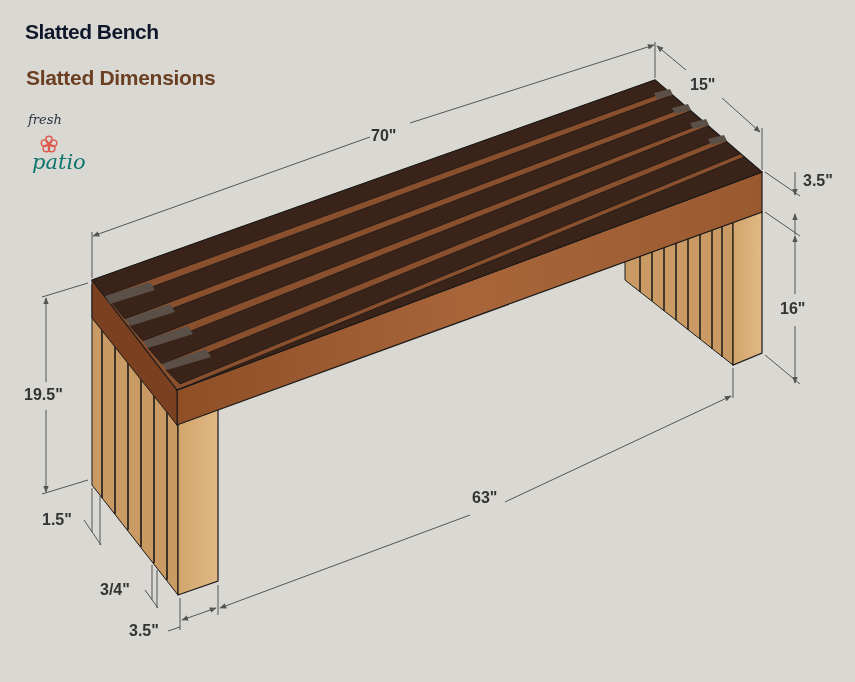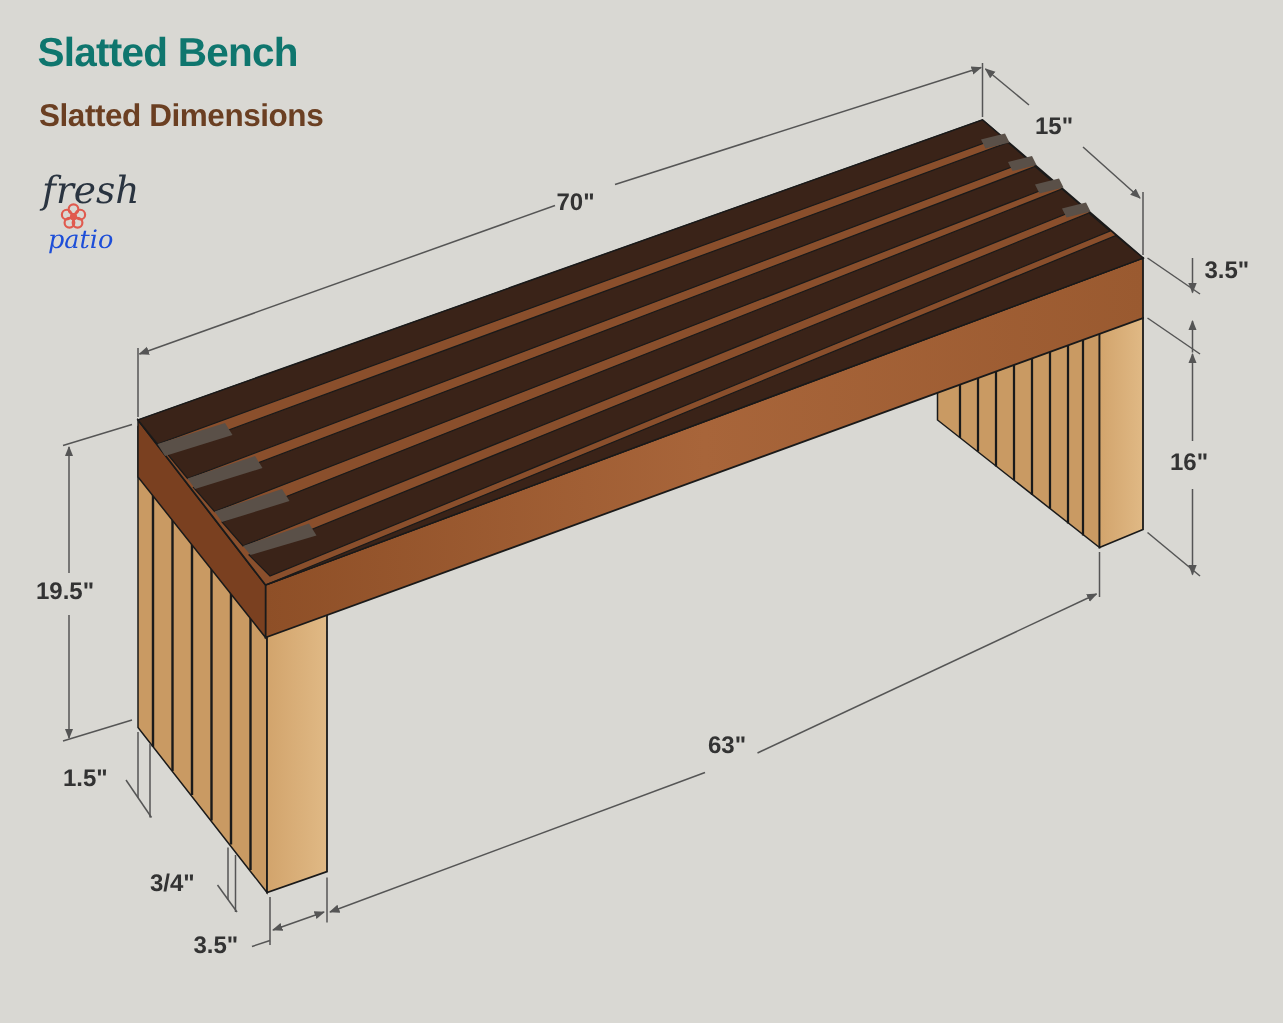--- a/index.html
+++ b/index.html
@@ -1,21 +1,21 @@
 <!DOCTYPE html>
 <html><head>
 <meta charset="utf-8">
 <style>
   html, body { margin:0; padding:0; }
   body { width:855px; height:682px; background:#d9d8d3; overflow:hidden; position:relative; font-family:"Liberation Sans", sans-serif; }
-  .title { position:absolute; left:25px; top:20px; font-size:27px; font-weight:bold; color:#0f766e; letter-spacing:-0.5px;text-align:right; }
+  .title { position:absolute; left:25px; top:20px; font-size:21px; font-weight:bold; color:#0f172a; letter-spacing:-0.5px;text-align:right; }
   .subtitle { position:absolute; left:26px; top:66px; font-size:21px; font-weight:bold; color:#6b3f22; letter-spacing:-0.3px; }
   .logo { position:absolute; left:22px; top:112px; width:60px; height:62px; }
-  .logo .w1 { position:absolute; left:6px; top:0; font-family:"DejaVu Serif", serif; font-style:italic; font-size:25px; color:#2a3440; }
-  .logo .w2 { position:absolute; left:10px; top:38px; font-family:"DejaVu Serif", serif; font-style:italic; font-size:17px; color:#1d4ed8; }
+  .logo .w1 { position:absolute; left:6px; top:0; font-family:"DejaVu Serif", serif; font-style:italic; font-size:13px; color:#2a3440; }
+  .logo .w2 { position:absolute; left:10px; top:38px; font-family:"DejaVu Serif", serif; font-style:italic; font-size:21px; color:#0f766e; }
   .logo .flower { position:absolute; left:18px; top:23px; width:18px; height:18px; }
   svg.drawing { position:absolute; left:0; top:0; }
   .dim { position:absolute; font-weight:bold; font-size:16px; color:#333333; white-space:nowrap; }
 </style>
 </head>
 <body>
 
 <div class="title">Slatted Bench</div>
 <div class="subtitle">Slatted Dimensions</div>
 

